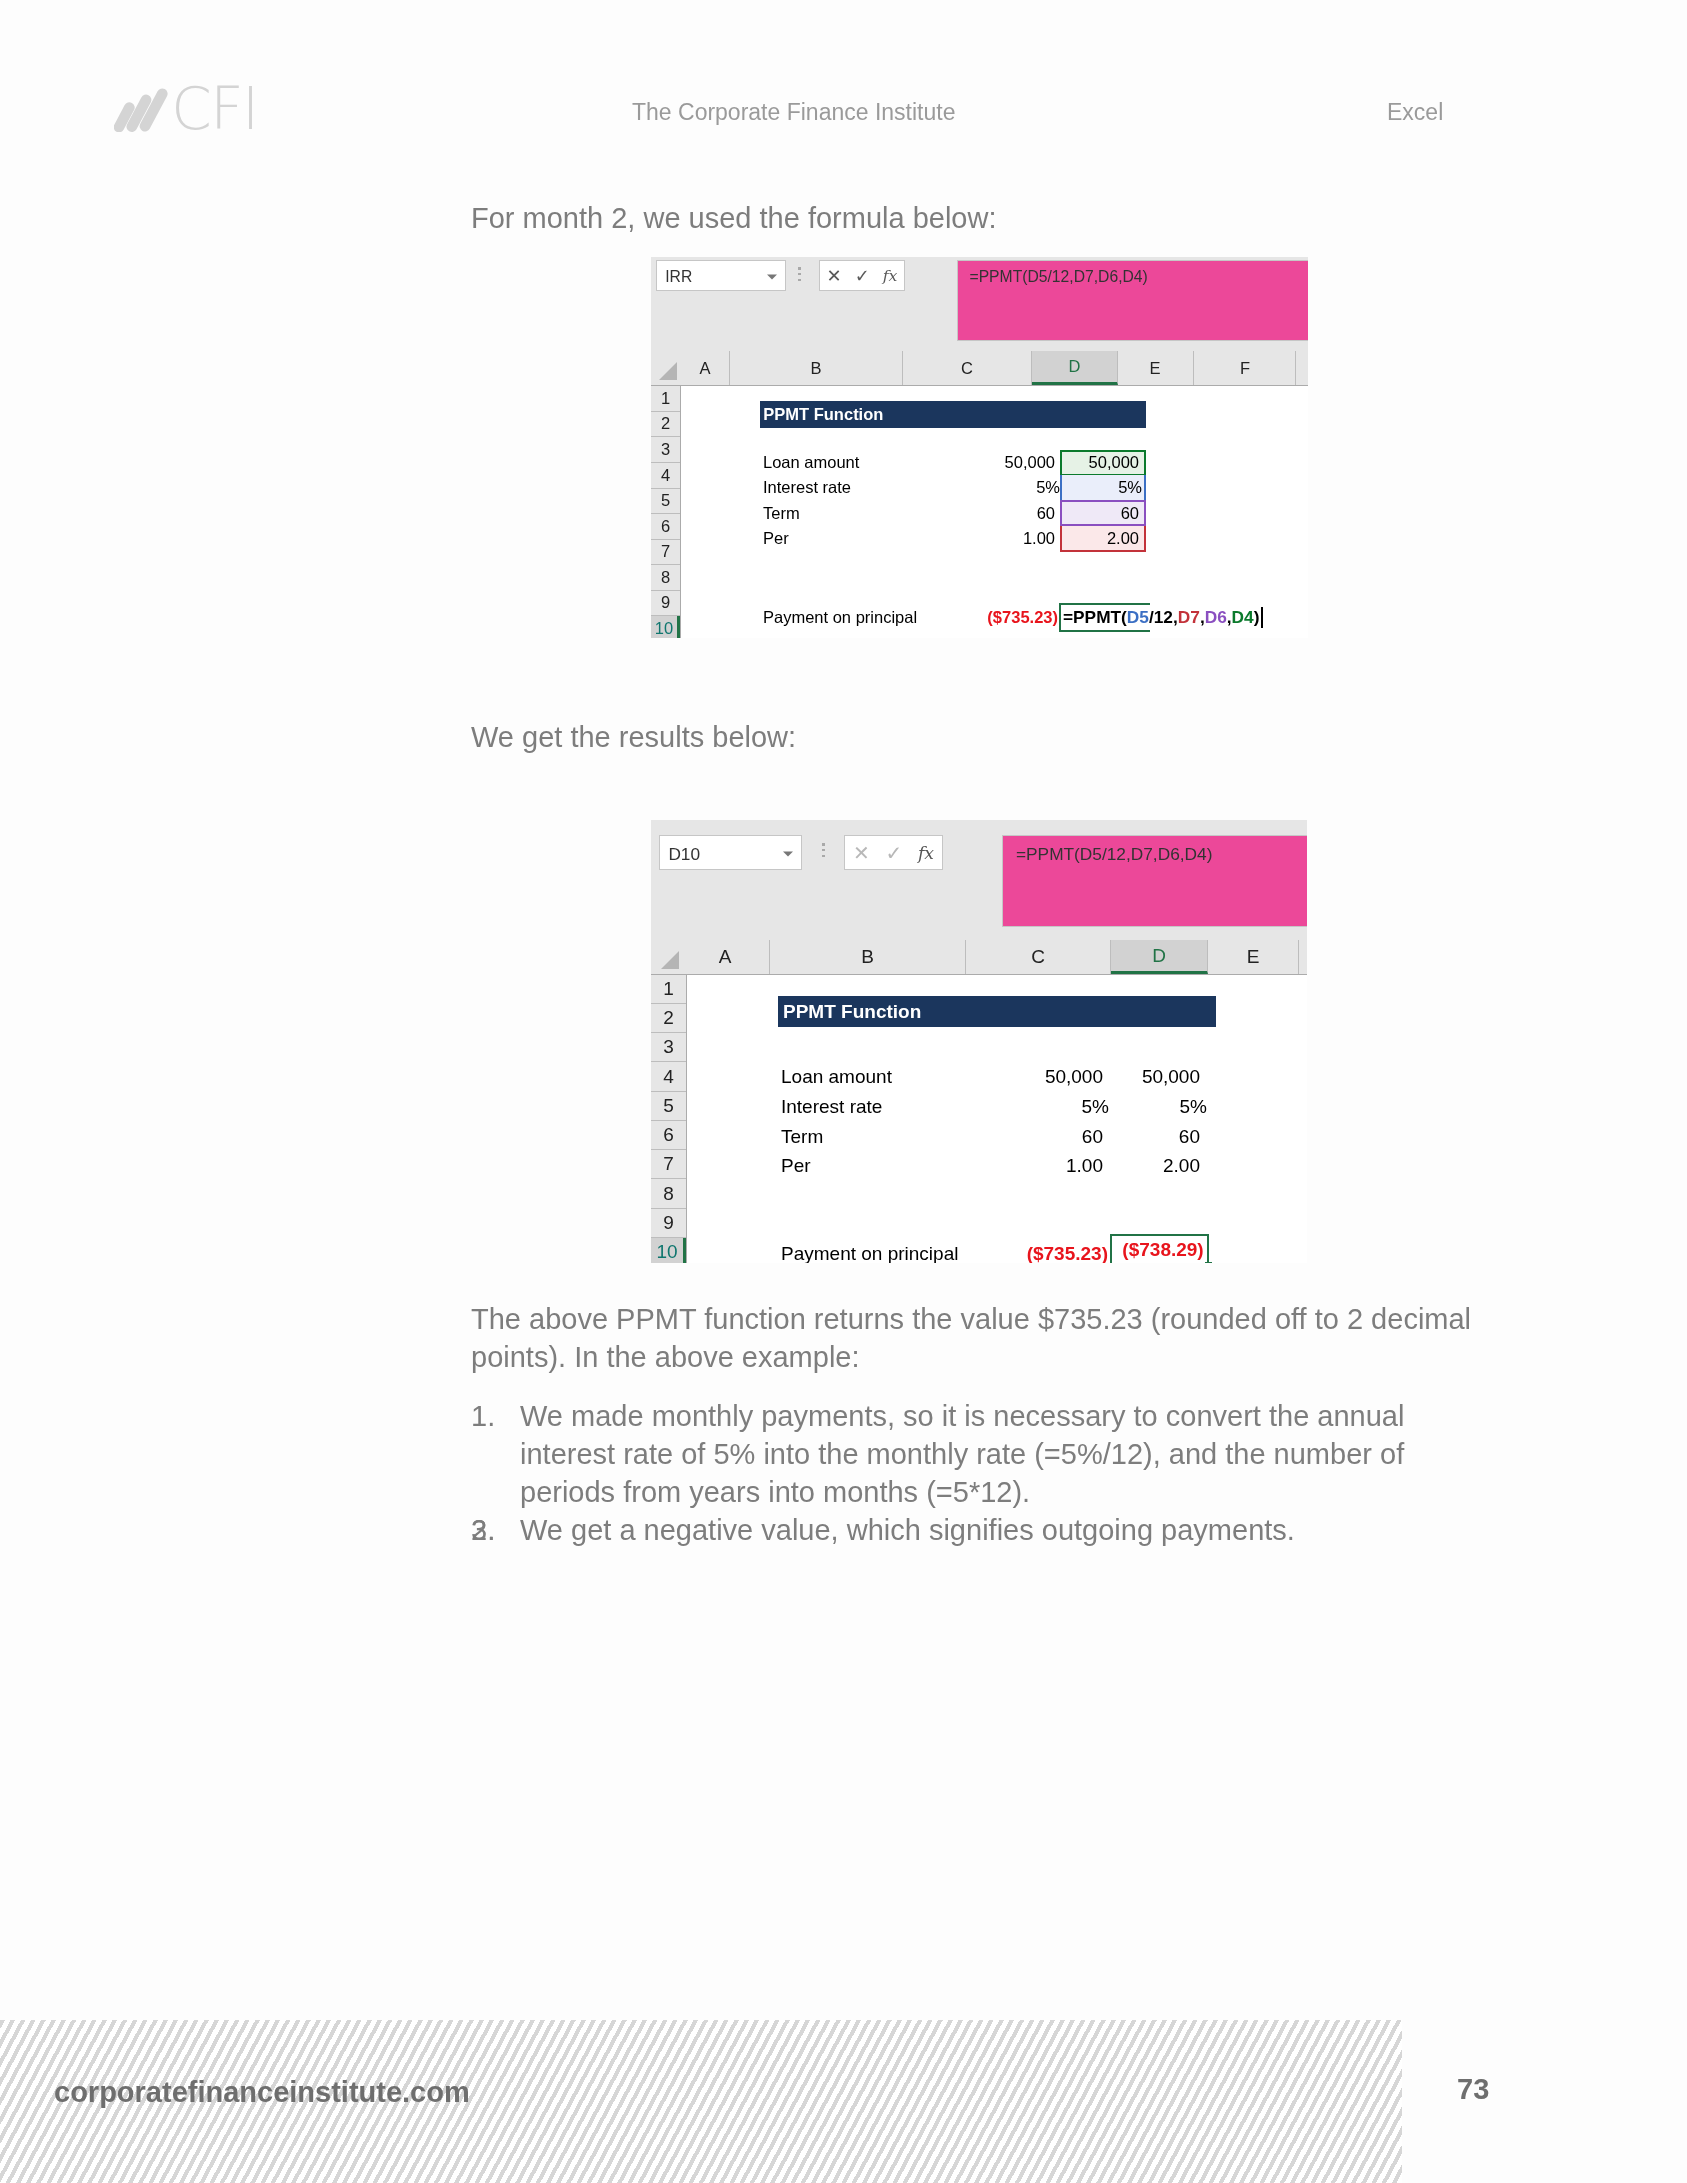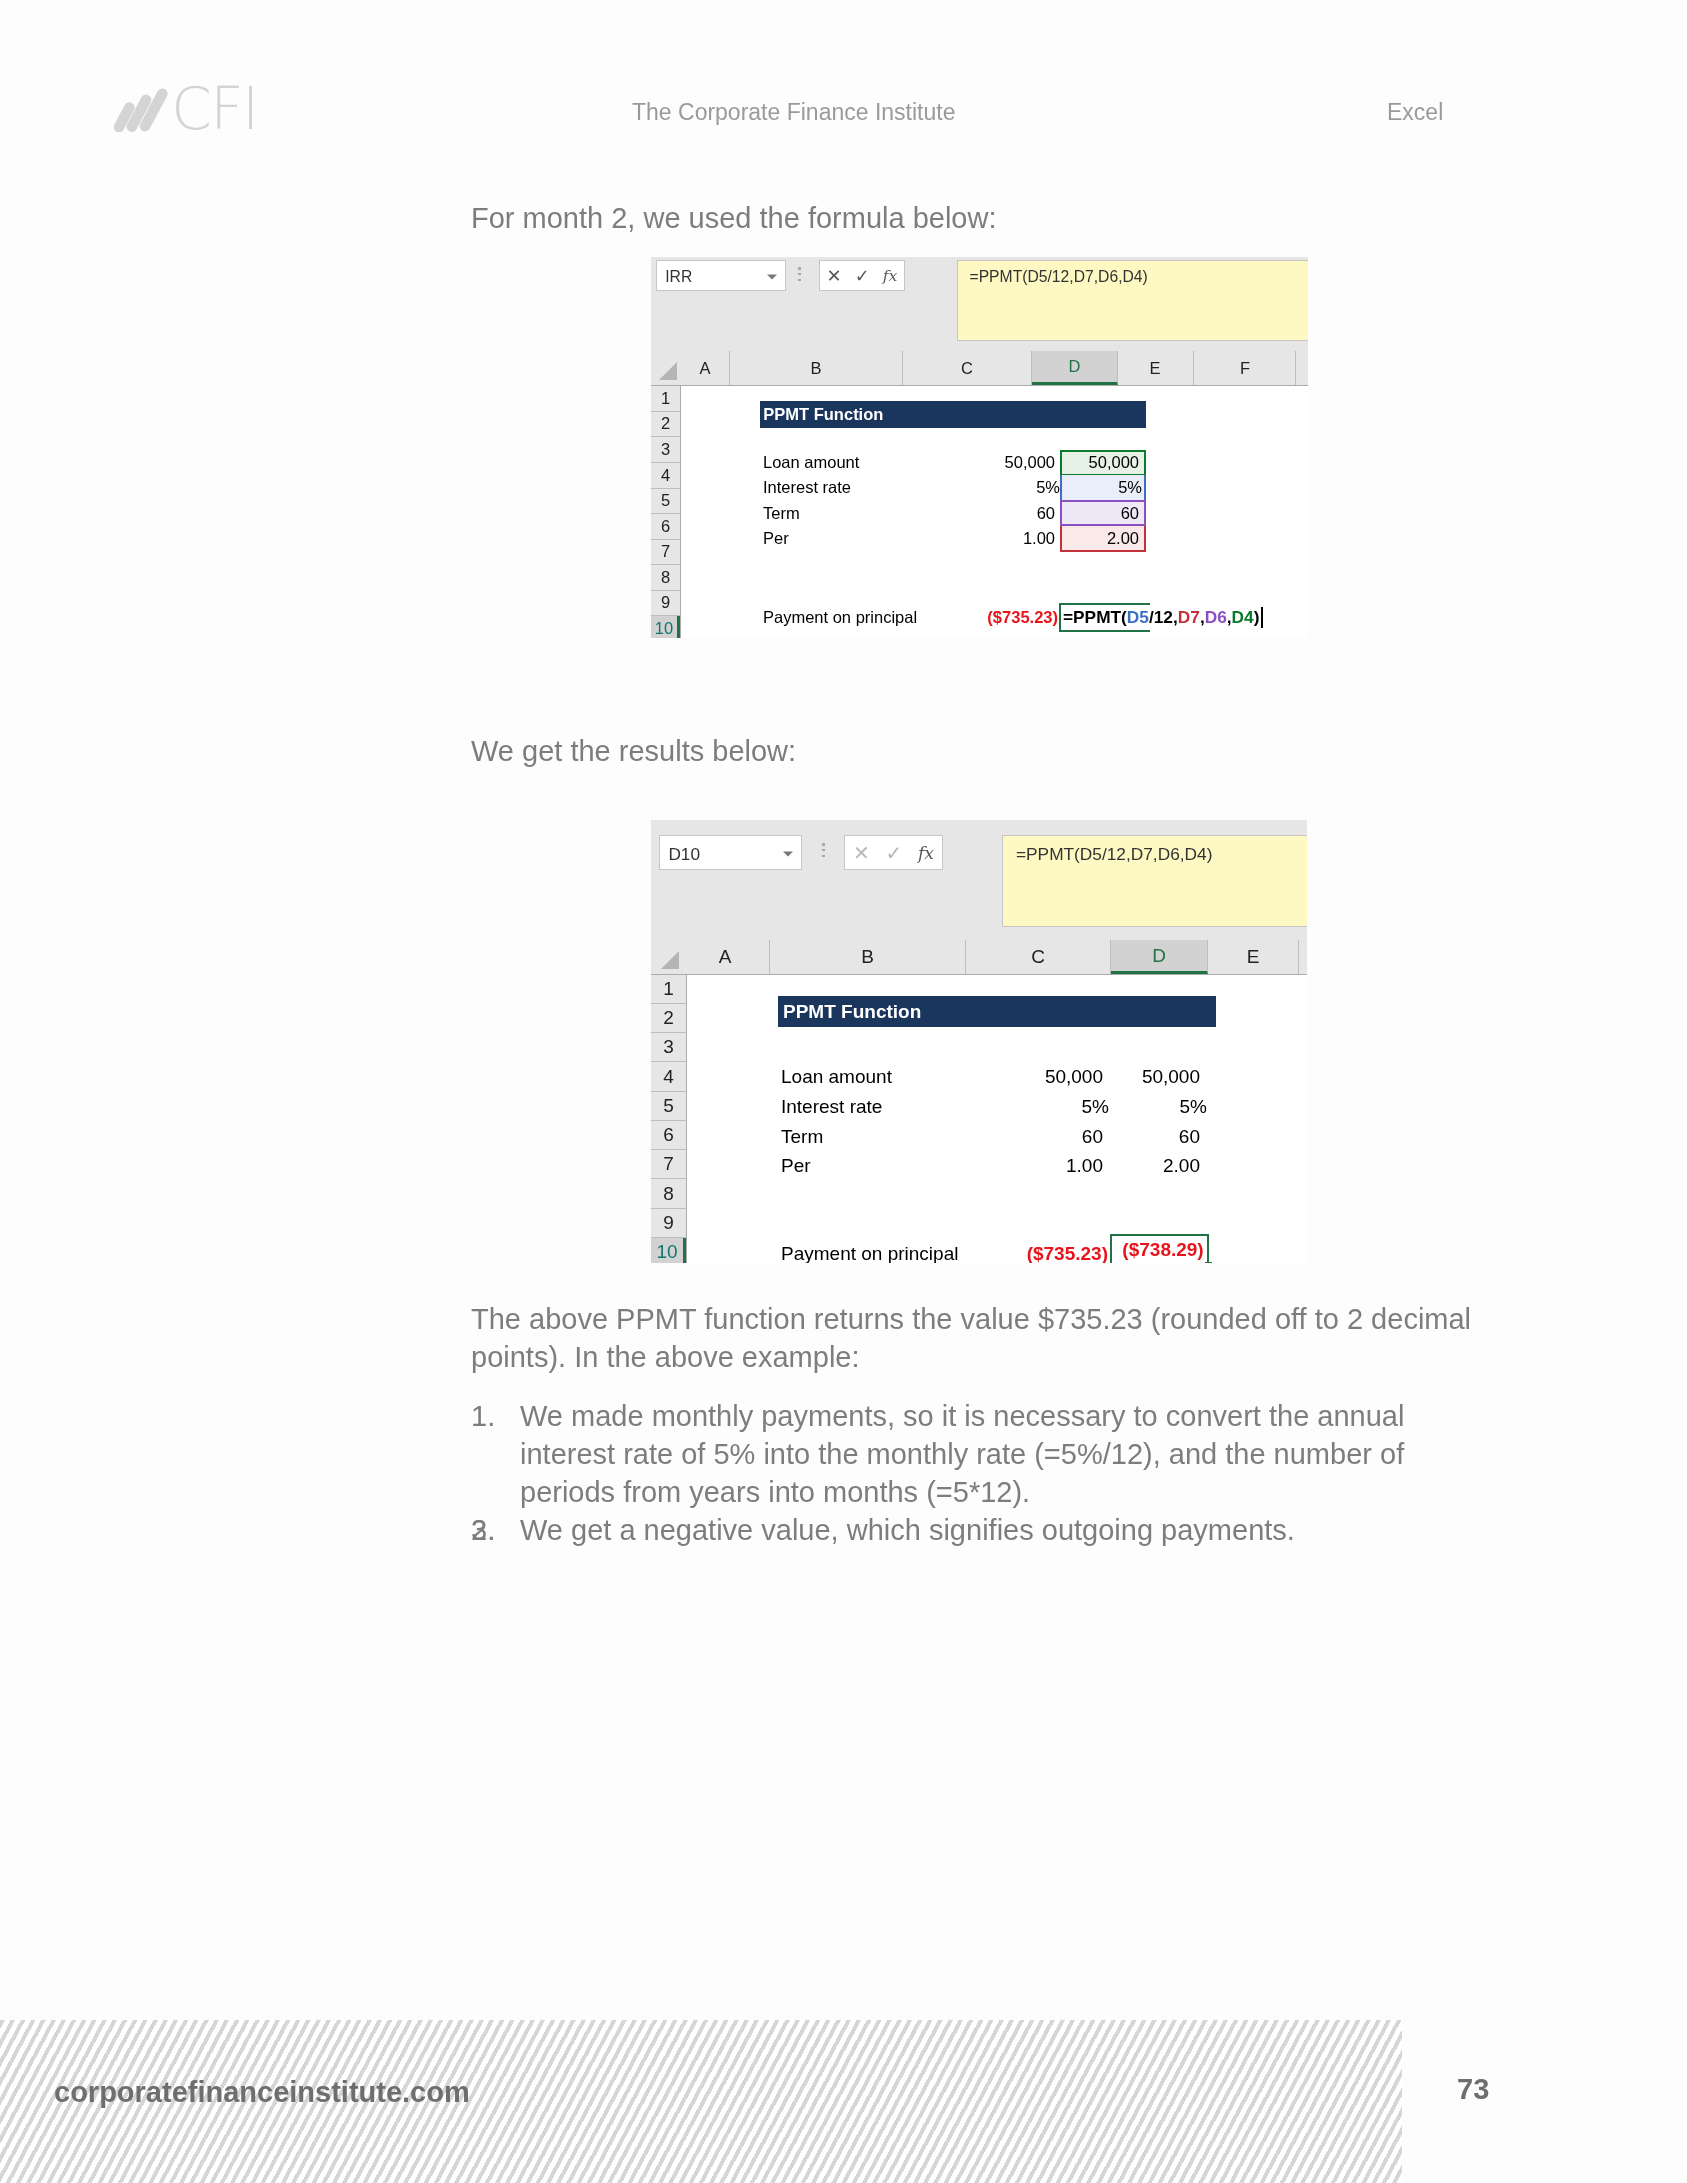--- a/index.html
+++ b/index.html
@@ -21,21 +21,21 @@
   
   .xl { position:absolute; background:#ffffff; overflow:hidden; font-family:"Liberation Sans", sans-serif; color:#000; }
   .xl .ribbon { position:absolute; left:0; top:0; right:0; background:#e6e6e6; }
   .xl .namebox { position:absolute; background:#fff; border:0.8px solid #c6c6c6; color:#333; box-sizing:border-box; }
   .xl .namebox .dd { position:absolute; right:8.2px; top:50%; width:0; height:0; border-left:5px solid transparent; border-right:5px solid transparent; border-top:5.8px solid #777; transform:translateY(-30%); }
   .xl .dots { position:absolute; width:3.3px; }
   .xl .dots i { display:block; width:2.5px; height:2.5px; background:#a9a9a9; margin-bottom:3.3px; }
   .xl .fxbox { position:absolute; background:#fff; border:0.8px solid #c6c6c6; box-sizing:border-box; display:flex; align-items:center; justify-content:space-around; color:#5a5a5a; }
   .xl .fxbox span { display:inline-block; }
   .xl .fxbox .fx { font-family:"DejaVu Serif", serif; font-style:italic; }
-  .xl .formula { position:absolute; background:#fef9c3; border:0.8px solid #c6c6c6; border-right:none; box-sizing:border-box; color:#333; }
+  .xl .formula { position:absolute; background:#ec4899; border:0.8px solid #c6c6c6; border-right:none; box-sizing:border-box; color:#333; }
   .xl .colhdr { position:absolute; left:0; right:0; background:#e6e6e6; border-bottom:1.6px solid #ababab; box-sizing:border-box; }
   .xl .colhdr .c { position:absolute; top:0; bottom:0; border-right:0.8px solid #bdbdbd; display:flex; align-items:center; justify-content:center; color:#222; box-sizing:border-box; }
   .xl .colhdr .c.sel { background:#d2d2d2; border-bottom:3.3px solid #217346; color:#217346; }
   .xl .corner { position:absolute; left:8.2px; bottom:5px; width:0; height:0; border-left:18px solid transparent; border-bottom:18px solid #b5b5b5; }
   .xl .rowhdr { position:absolute; left:0; background:#e6e6e6; border-right:0.8px solid #ababab; box-sizing:border-box; }
   .xl .rowhdr .r { position:absolute; left:0; right:0; border-bottom:0.8px solid #bdbdbd; display:flex; align-items:center; justify-content:center; color:#222; box-sizing:border-box; }
   .xl .rowhdr .r.sel { background:#d2d2d2; border-right:3.3px solid #217346; color:#0f766e; }
   .xl .cell { position:absolute; white-space:nowrap; box-sizing:border-box; display:flex; align-items:center; }
   .xl .cell.rt { justify-content:flex-end; }
   .xl .title-bar { position:absolute; background:#1b365d; color:#fff; font-weight:bold; display:flex; align-items:center; box-sizing:border-box; }
@@ -187,21 +187,21 @@
       <span class="ref-r">D7</span>
       <span>,</span>
       <span class="ref-p">D6</span>
       <span>,</span>
       <span class="ref-g">D4</span>
       <span>)</span>
       <span style="display:inline-block; width:1.6px; height:21.4px; background:#000; margin-left:1.6px;"></span>
   </div>
 </div>
 
-<div class="para" style="top:718px;margin-top:14px;">We get the results below:</div>
+<div class="para" style="top:718px;">We get the results below:</div>
 
 <div class="xl" style="left:651px; top:820px; width:656px; height:443px; font-size:19px;">
   <div class="ribbon" style="height:145px;"></div>
   <div class="namebox" style="left:8.2px; top:15px; width:143px; height:35px;">
     <span style="position:absolute; left:8.2px; top:8.2px; font-size:17.3px;">D10</span>
     <span class="dd"></span>
   </div>
   <div class="dots" style="left:171px; top:23px;">
       <i></i>
       <i></i>

